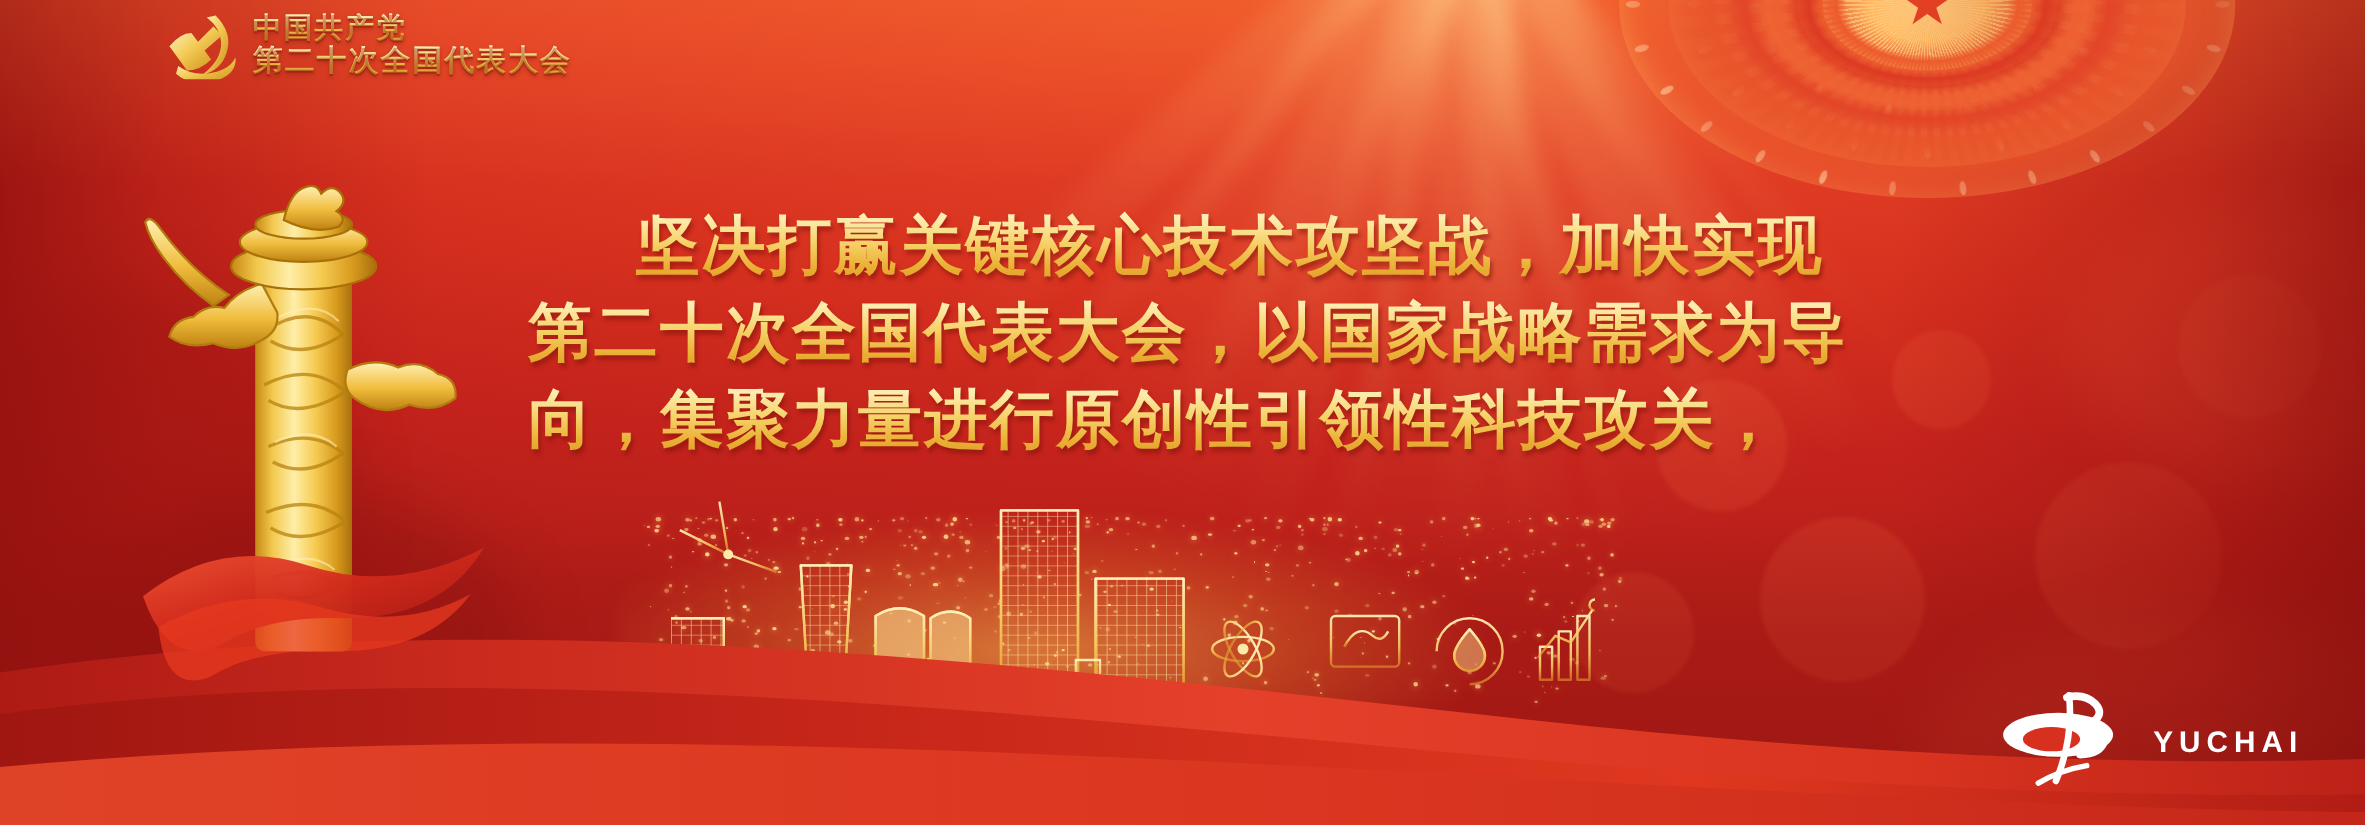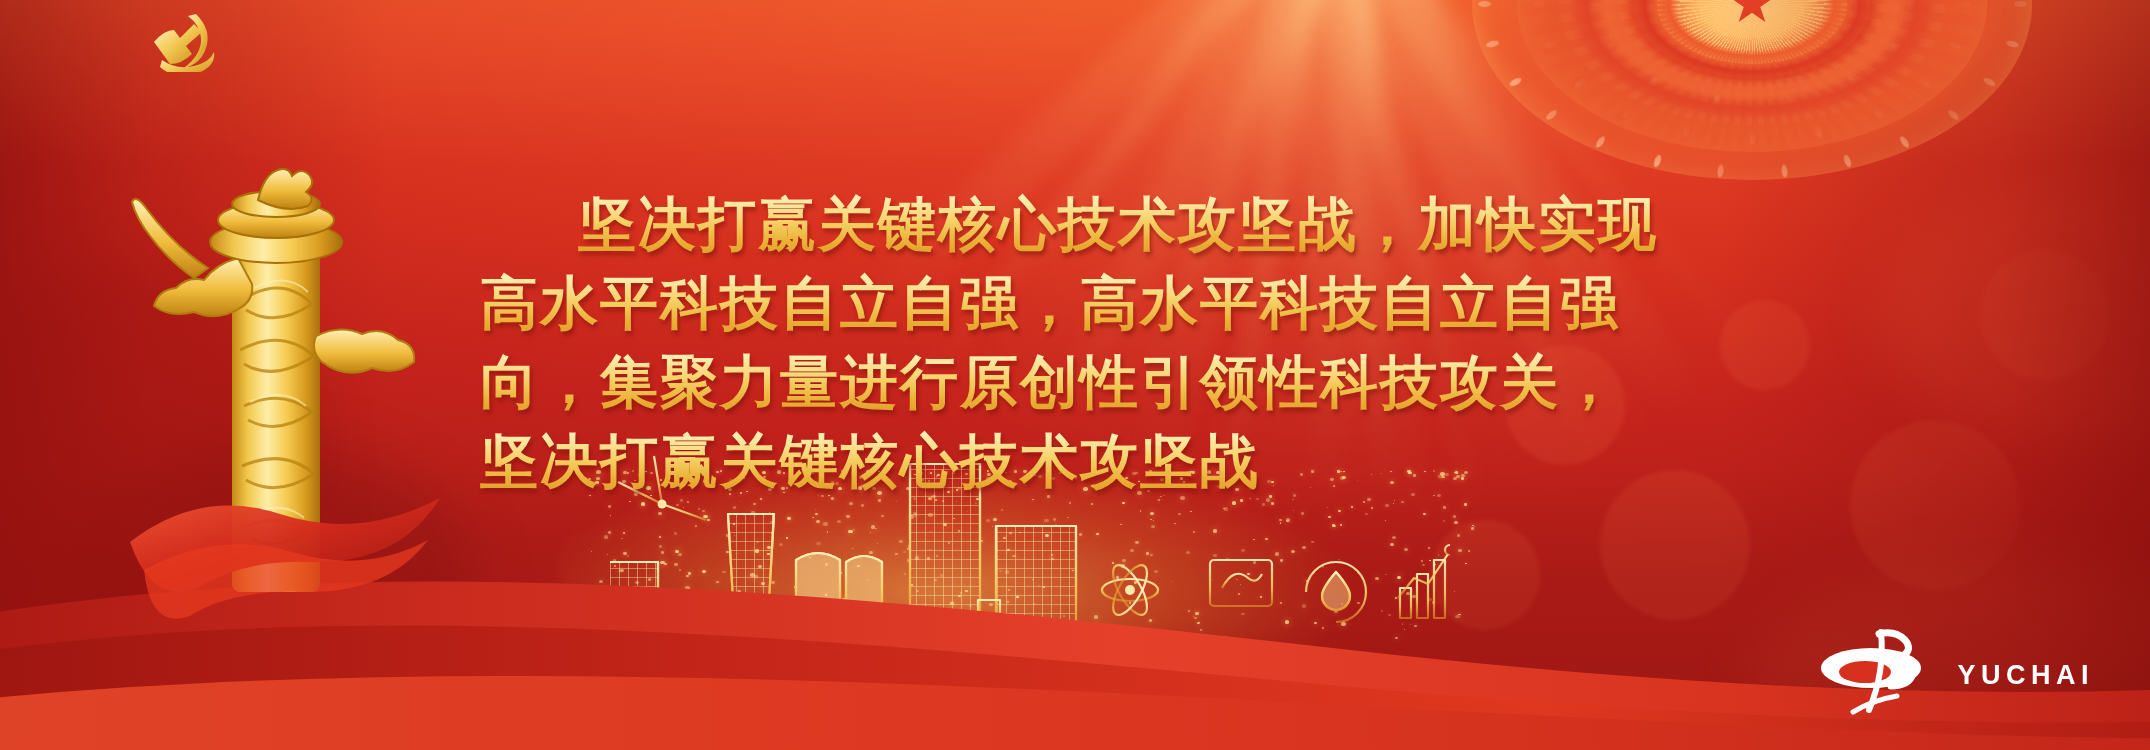--- a/index.html
+++ b/index.html
@@ -981,27 +981,30 @@
           <stop offset="45%" stop-color="#F3CB56"></stop>
           <stop offset="100%" stop-color="#C98C12"></stop>
         </linearGradient>
       </defs>
 
       <path d="M46 4 q16 16 10 34 q-5 16 -22 20 q18 -14 17 -30 q-1 -13 -13 -22 Z" fill="url(#eg)"></path>
       <path d="M12 50 q14 10 32 6 q16 -4 20 -14 q2 14 -16 21 q-22 8 -38 -6 Z" fill="url(#eg)"></path>
 
       <path d="M4 32 q10 -12 20 -12 l6 8 14 -14 8 8 -16 14 6 8 q-10 10 -22 10 Z" fill="url(#eg)"></path>
     </svg>
+    <div class="cpc-words">
+      <span class="cpc-l1">中国共产党</span>
+      <span class="cpc-l2">第二十次全国代表大会</span>
+    </div>
   </div>
 
   <div class="slogan">
     <div class="slogan-line indent">坚决打赢关键核心技术攻坚战，加快实现</div>
-    <div class="slogan-line">高水平科技自立自强，高水平科技自立自强</div>
+    <div class="slogan-line">第二十次全国代表大会，以国家战略需求为导</div>
     <div class="slogan-line">向，集聚力量进行原创性引领性科技攻关，</div>
-    <div class="slogan-line">坚决打赢关键核心技术攻坚战</div>
   </div>
 
   <div class="yuchai">
     <svg class="yuchai-mark" viewBox="0 0 120 92" aria-hidden="true">
       <ellipse cx="52" cy="42" rx="50" ry="20" fill="#fff"></ellipse>
       <ellipse cx="46" cy="46" rx="26" ry="11" fill="#D8301F"></ellipse>
       <path d="M60 8 q16 -4 26 6 q8 9 -2 16 q-12 8 -22 2" fill="none" stroke="#fff" stroke-width="7" stroke-linecap="round"></path>
       <path d="M84 30 q14 6 10 18 q-4 12 -22 12" fill="none" stroke="#fff" stroke-width="7" stroke-linecap="round"></path>
       <path d="M62 6 q4 40 -12 78" fill="none" stroke="#fff" stroke-width="6" stroke-linecap="round"></path>
       <path d="M34 86 q20 -12 44 -16" fill="none" stroke="#fff" stroke-width="5" stroke-linecap="round"></path>

